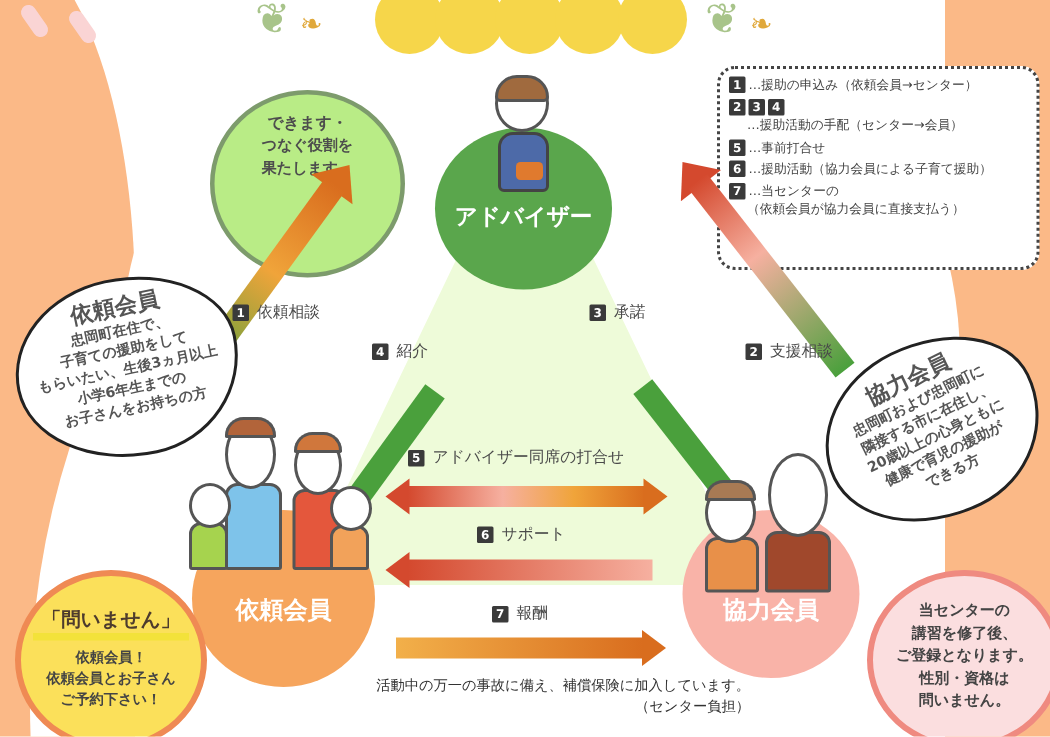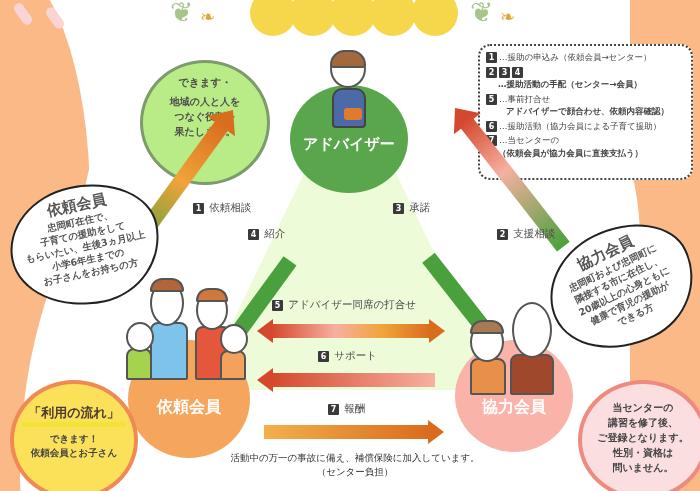--- a/index.html
+++ b/index.html
@@ -20,21 +20,21 @@
   .title-text { position: relative; z-index: 2; font-size: 22px; font-weight: bold; color: #7a4b1e; letter-spacing: 12px; padding-left: 12px; line-height: 32px; }
   .leaf { font-size: 28px; color: #a8c48a; }
 
   
   .tri { left: 200px; top: 140px; width: 300px; height: 250px; background: #eefbd9; clip-path: polygon(40% 0, 60% 0, 100% 100%, 0 100%); }
 
   
   .legend { left: 478px; top: 44px; width: 215px; height: 136px; border: 2px dotted #444; border-radius: 12px; background: #fff; padding: 5px 6px; font-size: 8.5px; line-height: 12.5px; color: #444; }
   .num { display: inline-block; width: 11px; height: 11px; background: #3a3a3a; color: #fff; font-size: 8px; font-weight: bold; text-align: center; line-height: 11px; border-radius: 1px; margin-right: 2px; vertical-align: middle; }
   .legend-row { margin-bottom: 2px; }
-  .indent { padding-left: 12px; font-weight: bold; }
+  .indent { padding-left: 12px; }
 
   
   .fsc { left: 140px; top: 60px; width: 130px; height: 125px; border-radius: 50%; background: #b9ec86; border: 3px solid #7d9b6c; text-align: center; padding-top: 12px; }
   .fsc .t1 { font-size: 10.5px; font-weight: bold; color: #4d4d4d; line-height: 15px; }
   .fsc .t2 { font-size: 10px; font-weight: bold; color: #4d4d4d; line-height: 15px; margin-top: 4px; }
 
   
   .adv-circle { left: 290px; top: 85px; width: 118px; height: 108px; border-radius: 50%; background: #5aa64c; }
   .adv-label { left: 290px; top: 135px; width: 118px; text-align: center; color: #fff; font-size: 15px; font-weight: bold; }
   .adv-person { left: 330px; top: 50px; width: 40px; height: 80px; }
@@ -74,21 +74,21 @@
 
   
   .info-left { left: 10px; top: 380px; width: 128px; height: 120px; border-radius: 50%; background: #fbe05a; border: 4px solid #ef8a54; text-align: center; padding-top: 18px; }
   .info-left .big { font-size: 13px; font-weight: bold; color: #4d3b2d; position: relative; display: inline-block; }
   .info-left .hl { position: absolute; left: -6px; right: -6px; bottom: -5px; height: 5px; background: #f3e23a; }
   .info-left p { font-size: 9.5px; font-weight: bold; color: #444; line-height: 14px; }
 
   .info-right { left: 578px; top: 380px; width: 130px; height: 120px; border-radius: 50%; background: #fbdedf; border: 4px solid #ef8a80; text-align: center; padding-top: 16px; }
   .info-right p { font-size: 10px; font-weight: bold; color: #444; line-height: 15px; }
 
-  .note { left: 210px; top: 451px; width: 290px; text-align: center; font-size: 9.5px; color: #333; line-height: 14px; }
+  .note { left: 210px; top: 451px; width: 290px; text-align: right; font-size: 9.5px; color: #333; line-height: 14px; }
 </style>
 </head>
 <body>
 
 <div class="abs bg-left"></div>
 <div class="abs bg-left-cut"></div>
 <div class="abs bg-right"></div>
 <div class="abs" style="left:80px;top:-40px;width:560px;height:560px;background:#fff;border-radius:50%;"></div>
 <div class="abs pink-dash" style="left:18px;top:2px;"></div>
 <div class="abs pink-dash" style="left:50px;top:6px;"></div>
@@ -111,34 +111,32 @@
 <div class="abs legend">
   <div class="legend-row">
     <span class="num">1</span><span>…援助の申込み（依頼会員→センター）</span>
   </div>
   <div class="legend-row">
     <span class="num">2</span><span class="num">3</span><span class="num">4</span>
     <div class="indent">…援助活動の手配（センター→会員）</div>
   </div>
   <div class="legend-row">
     <span class="num">5</span><span>…事前打合せ</span>
-    <div class="indent" style="padding-left:20px;">アドバイザーで顔合わせ、依頼内容確認）</div>
   </div>
   <div class="legend-row">
     <span class="num">6</span><span>…援助活動（協力会員による子育て援助）</span>
   </div>
   <div class="legend-row">
     <span class="num">7</span><span>…当センターの</span>
     <div class="indent">（依頼会員が協力会員に直接支払う）</div>
   </div>
 </div>
 
 <div class="abs fsc">
   <div class="t1">できます・</div>
-  <div class="t2">地域の人と人を</div>
   <div class="t2" style="margin-top:0">つなぐ役割を</div>
   <div class="t2" style="margin-top:0">果たします。</div>
 </div>
 
 <div class="abs adv-circle"></div>
 <div class="abs adv-person">
   <div class="abs adv-body"></div>
   <div class="abs adv-head"></div>
   <div class="abs adv-hair"></div>
   <div class="abs adv-book"></div>
@@ -156,21 +154,21 @@
 
 <div class="abs arrow-diag" style="left:442px;top:108px;transform:rotate(-38deg);transform-origin:50% 0;">
   <div class="head" style="border-bottom-color:#d4492e;"></div>
   <div class="shaft" style="background:linear-gradient(to bottom,#d4492e,#f6b0a0 40%,#4aa03c);"></div>
 </div>
 <div class="abs arrow-diag" style="left:470px;top:240px;transform:rotate(142deg);transform-origin:50% 50%;">
   <div class="head" style="border-bottom-color:#4aa03c;"></div>
   <div class="shaft" style="background:#4aa03c;"></div>
 </div>
 
-<div class="abs lab" style="left:155px;top:201px;margin-left:38px;"><span class="num">1</span> <span>依頼相談</span></div>
+<div class="abs lab" style="left:155px;top:201px;"><span class="num">1</span> <span>依頼相談</span></div>
 <div class="abs lab" style="left:248px;top:227px;"><span class="num">4</span> <span>紹介</span></div>
 <div class="abs lab" style="left:393px;top:201px;"><span class="num">3</span> <span>承諾</span></div>
 <div class="abs lab" style="left:497px;top:227px;"><span class="num">2</span> <span>支援相談</span></div>
 
 <div class="abs lab" style="left:272px;top:298px;"><span class="num">5</span> <span>アドバイザー同席の打合せ</span></div>
 <div class="abs harrow" style="left:257px;top:319px;width:188px;">
   <div class="hl" style="left:0;border-right-color:#d4492e;"></div>
   <div class="bar" style="left:15px;right:15px;background:linear-gradient(to right,#d4492e,#f6b0a0 40%,#f0a43a 70%,#d96d1e);"></div>
   <div class="hr" style="right:0;border-left-color:#d96d1e;"></div>
 </div>
@@ -224,24 +222,25 @@
 <div class="abs" style="left:460px;top:300px;width:120px;height:95px;">
   <div class="p-body" style="left:10px;top:58px;width:36px;height:37px;background:#e89049;"></div>
   <div class="p-head" style="left:10px;top:22px;width:34px;height:40px;"></div>
   <div class="abs" style="left:10px;top:20px;width:34px;height:14px;background:#a87a54;border-radius:14px 14px 2px 2px;border:2px solid #555;"></div>
   <div class="p-body" style="left:50px;top:54px;width:44px;height:41px;background:#a0482c;"></div>
   <div class="p-head" style="left:52px;top:2px;width:40px;height:56px;"></div>
 </div>
 <div class="abs mem-label" style="left:454px;top:397px;width:120px;">協力会員</div>
 
 <div class="abs info-left">
-  <div class="big"><span>「利用の流れ」</span><span class="hl"></span></div>
+  <div class="big"><span>「問いません」</span><span class="hl"></span></div>
   <div style="height:10px"></div>
-  <p>できます！</p>
+  <p>依頼会員！</p>
   <p>依頼会員とお子さん</p>
+  <p>ご予約下さい！</p>
 </div>
 
 <div class="abs info-right">
   <p>当センターの</p>
   <p>講習を修了後、</p>
   <p>ご登録となります。</p>
   <p>性別・資格は</p>
   <p>問いません。</p>
 </div>
 

